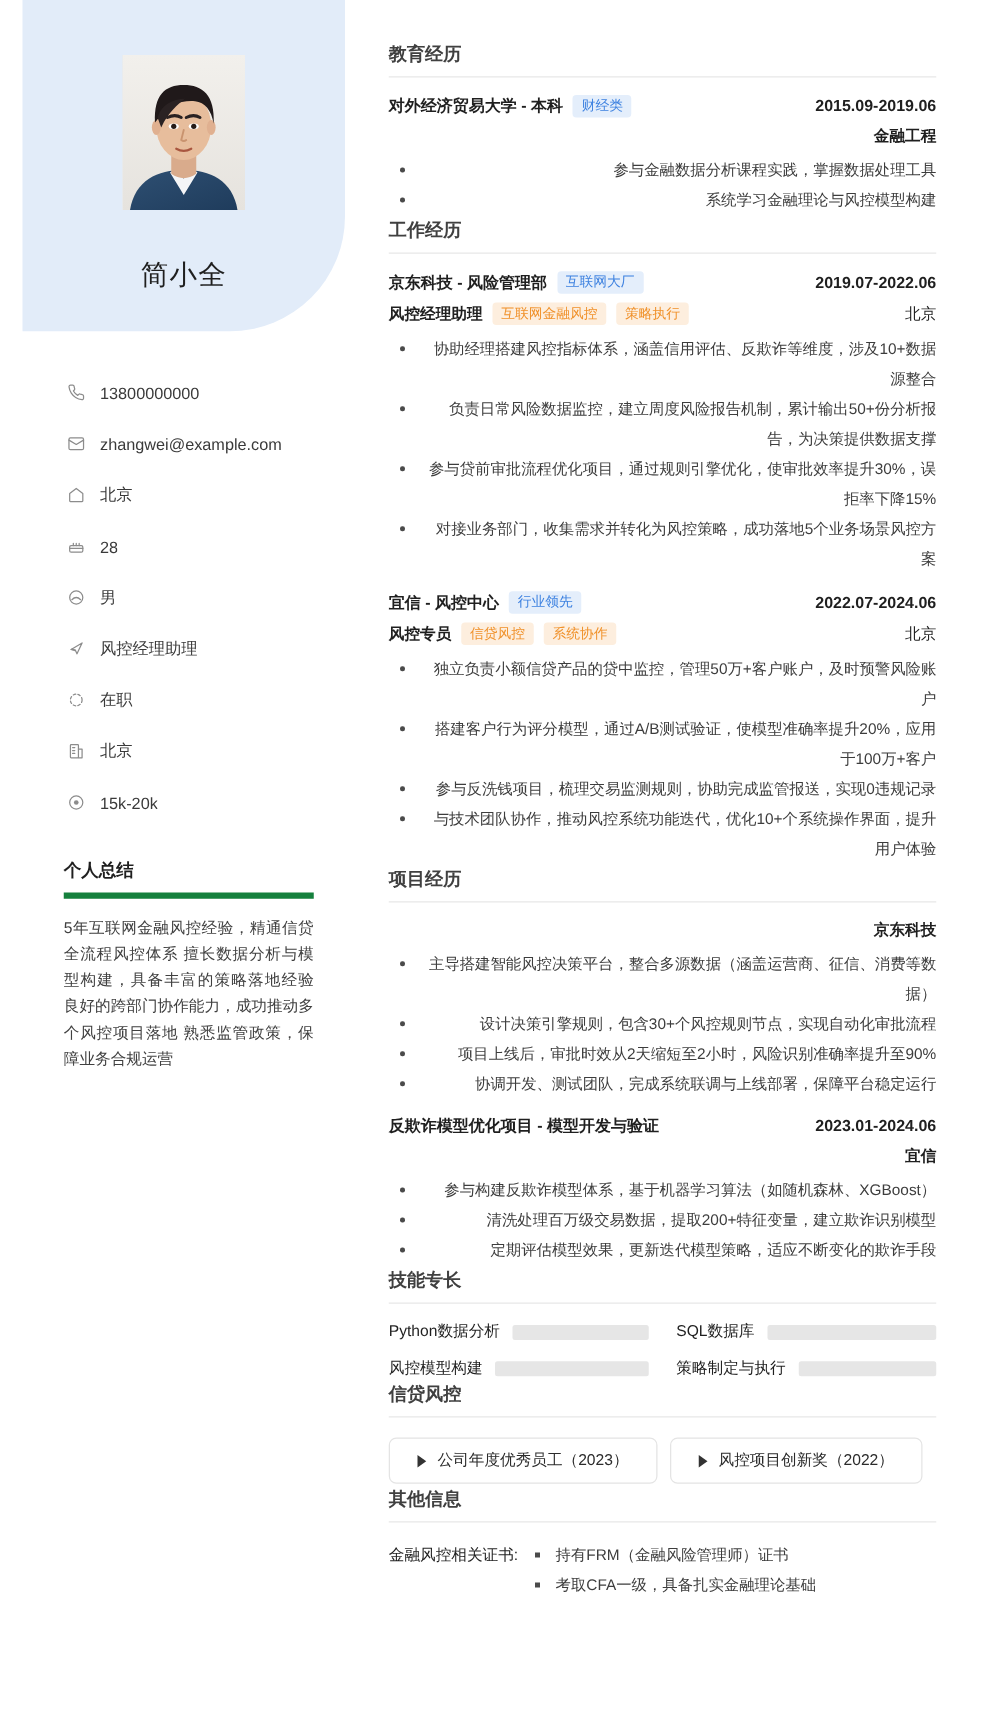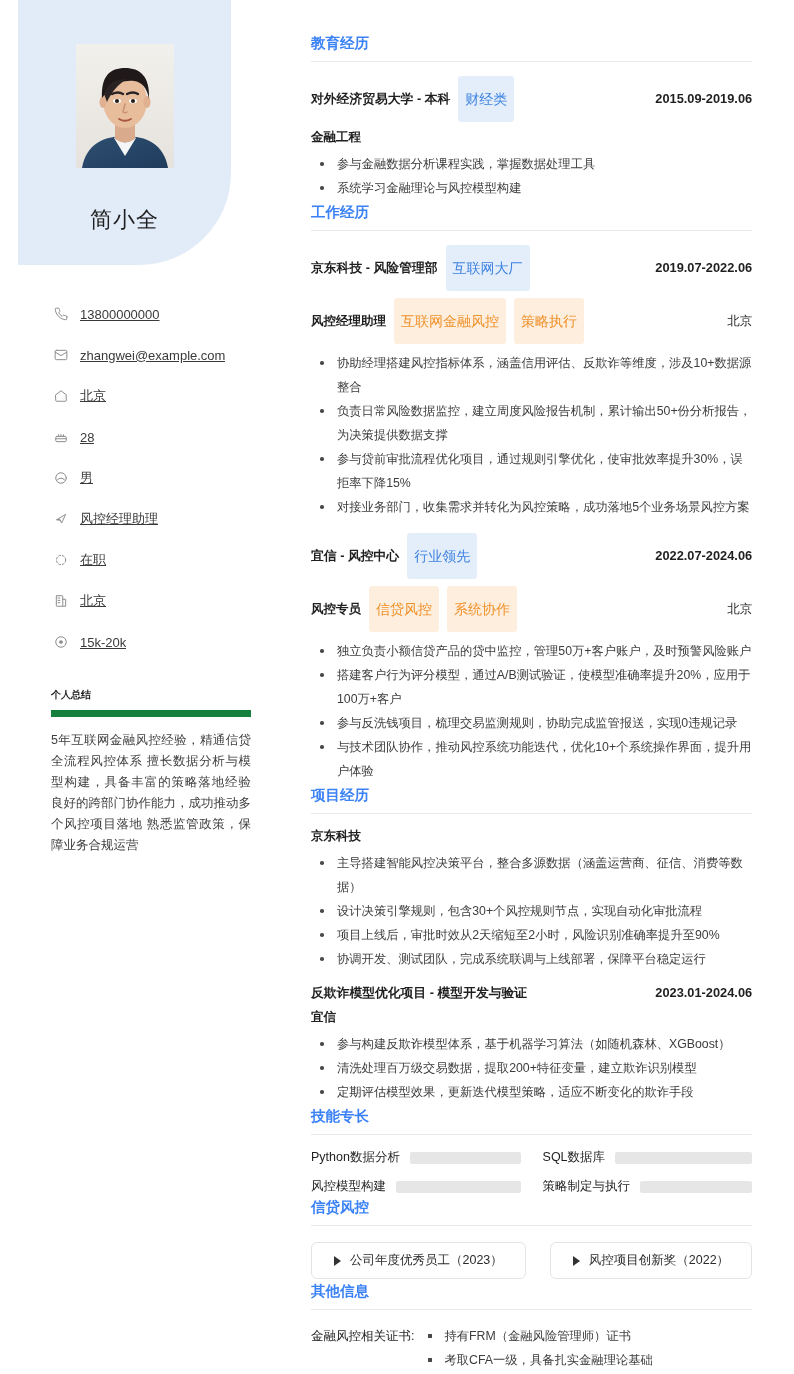--- a/index.html
+++ b/index.html
@@ -21,21 +21,21 @@
 
   
   .sidebar {
     position: relative;
     width: 283px;
     flex: 0 0 283px;
     padding-left: 18px;
   }
   .sidebar-head {
     position: relative;
-    width: 213px;
+    width: 258px;
     height: 265px;
     background: #e2ecf9;
     border-bottom-right-radius: 92px;
     display: flex;
     flex-direction: column;
     align-items: center;
   }
   .photo-frame {
     width: 98px;
     height: 124px;
@@ -69,56 +69,56 @@
   .contact-row .ci {
     width: 20px;
     flex: 0 0 20px;
     display: flex;
     align-items: center;
     justify-content: center;
     margin-right: 9px;
     color: #8c8c8c;
   }
   .contact-row .ci svg { display: block; }
-  .contact-val { white-space: nowrap; overflow: hidden; text-decoration: underline; }
+  .contact-val { white-space: nowrap; overflow: hidden; }
 
   
   .side-section {
     margin: 32px 0 0 33px;
     width: 200px;
   }
   .side-h {
-    font-size: 10px;
+    font-size: 14px;
     font-weight: bold;
     color: #1f1f1f;
     padding-bottom: 8px;
-    border-bottom: 7px solid #15803d;
+    border-bottom: 5px solid #15803d;
   }
   .side-body {
     margin-top: 13px;
     font-size: 12.5px;
     line-height: 21px;
     color: #404040;
     text-align: justify;
   }
 
   
   .main {
     flex: 1;
     padding: 34px 45px 0 28px;
   }
   .sec { margin-bottom: 3px; }
   .sec-title {
     font-size: 14.5px;
     font-weight: bold;
-    color: #3b82f6;
+    color: #404040;
     padding-bottom: 8px;
     border-bottom: 1px solid #e8e8e8;
   }
-  .entry { padding-top: 14px; }
+  .entry { padding-top: 14px; text-align: right; }
   .entry-row {
     display: flex;
     align-items: baseline;
     justify-content: space-between;
     margin-bottom: 7px;
   }
   .entry-left {
     display: flex;
     align-items: center;
     flex-wrap: wrap;
@@ -137,23 +137,23 @@
     padding-left: 10px;
   }
   .entry-loc {
     font-size: 12.5px;
     color: #1f1f1f;
     white-space: nowrap;
     padding-left: 10px;
   }
   .tag {
     display: inline-block;
-    font-size: 14px;
+    font-size: 11px;
     line-height: 16px;
-    padding: 15px 7px;
+    padding: 1px 7px;
     border-radius: 3px;
     white-space: nowrap;
   }
   .tag-blue { background: #e4eefb; color: #3e82e0; }
   .tag-orange { background: #fdeede; color: #f0912a; }
   .entry-sub {
     font-size: 12.5px;
     font-weight: bold;
     color: #1f1f1f;
     margin-bottom: 6px;
@@ -203,21 +203,21 @@
   .skill-fill {
     height: 100%;
     background: #e7effb;
     border-radius: 2px;
   }
 
   
   .award-row {
     padding-top: 16px;
     display: flex;
-    gap: 24px;
+    gap: 10px;
   }
   .award-chip {
     display: flex;
     align-items: center;
     gap: 9px;
     padding: 9px 22px;
     border: 1px solid #e4e4e4;
     border-radius: 6px;
     background: #ffffff;
     font-size: 12.5px;

